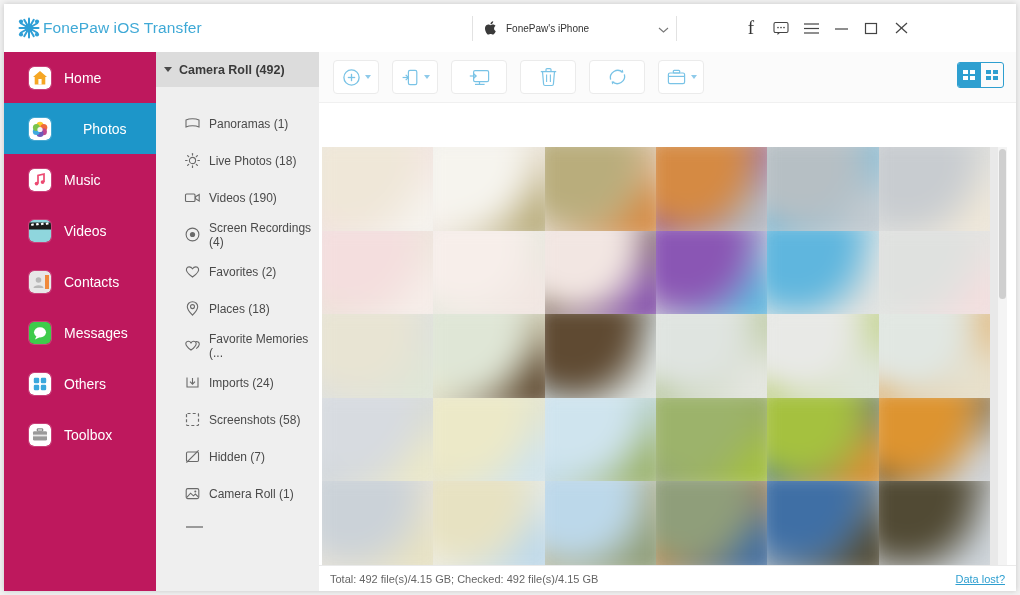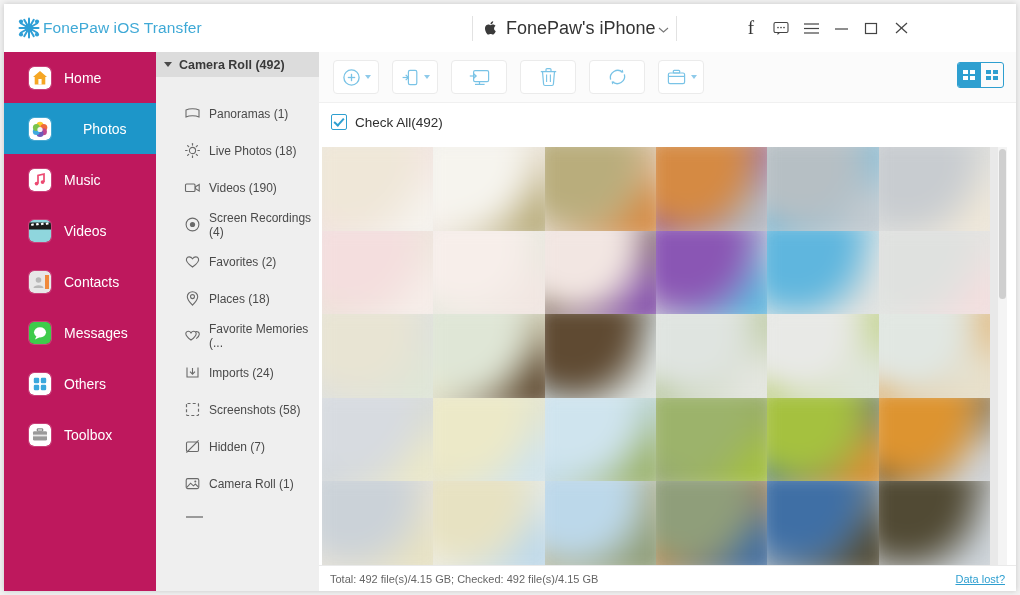--- a/index.html
+++ b/index.html
@@ -32,21 +32,21 @@
   }
   .device-sel{
     position:absolute;left:468px;top:12px;width:205px;height:25px;
     display:flex;align-items:center;
     border-left:1px solid #e2e2e2;border-right:1px solid #e2e2e2;
     padding-left:12px;box-sizing:border-box;
   }
   .apple-glyph{
     font-size:15px;color:#3a3a3a;line-height:1;margin-right:8px;
   }
-  .device-name{font-size:18px;color:#333;white-space:nowrap;}
+  .device-name{font-size:10px;color:#333;white-space:nowrap;}
   .chev{margin-left:auto;margin-right:7px;}
   .win-ctrls{
     position:absolute;right:8px;top:0;height:48px;
     display:flex;align-items:center;gap:0px;
   }
   .wbtn{
     width:30px;height:30px;display:flex;align-items:center;justify-content:center;
     color:#444;
   }
   .wbtn.fb{font-family:"Liberation Serif",serif;font-size:19px;font-weight:400;color:#333;}
@@ -67,21 +67,21 @@
     box-shadow:0 0 0 1px rgba(255,255,255,.18);
   }
 
   
   .albumcol{
     position:absolute;left:152px;top:48px;width:163px;height:539px;
     background:#efefef;border-right:1px solid #dcdcdc;
     overflow:hidden;
   }
   .album-head{
-    height:25px;background:#dcdcdc;display:flex;align-items:center;
+    height:35px;background:#dcdcdc;display:flex;align-items:center;
     padding-left:8px;box-sizing:border-box;
     font-size:12.5px;color:#3a3a3a;font-weight:bold;
   }
   .tri{
     width:0;height:0;border-left:4.5px solid transparent;border-right:4.5px solid transparent;
     border-top:5px solid #4a4a4a;margin-right:7px;flex:none;
   }
   .album-list{padding-top:18px;}
   .album-item{
     height:37px;display:flex;align-items:center;padding-left:28px;
@@ -570,24 +570,20 @@
           <span class="dots dark">
               <i></i>
               <i></i>
               <i></i>
               <i></i>
             </span>
         </div>
       </div>
     </div>
 
-    <div class="checkrow">
-      <span class="cbox"></span>
-      <span class="checklbl">Check All(492)</span>
-    </div>
 
     <div class="gridwrap">
       <div class="grid" id="photo-grid">
           <div class="cell">
             <div class="blurimg" style="background: radial-gradient(circle at 30% 25%, rgb(239, 231, 216) 0%, rgb(239, 231, 216) 38%, transparent 72%), radial-gradient(circle at 80% 70%, rgb(246, 244, 238) 0%, transparent 65%), linear-gradient(155deg, rgb(239, 231, 216) 0%, rgb(244, 222, 222) 55%, rgb(246, 244, 238) 100%);"></div>
           </div>
           <div class="cell">
             <div class="blurimg" style="background: radial-gradient(circle at 30% 25%, rgb(246, 244, 238) 0%, rgb(246, 244, 238) 38%, transparent 72%), radial-gradient(circle at 80% 70%, rgb(185, 173, 124) 0%, transparent 65%), linear-gradient(155deg, rgb(246, 244, 238) 0%, rgb(247, 238, 234) 55%, rgb(185, 173, 124) 100%);"></div>
           </div>
           <div class="cell">

